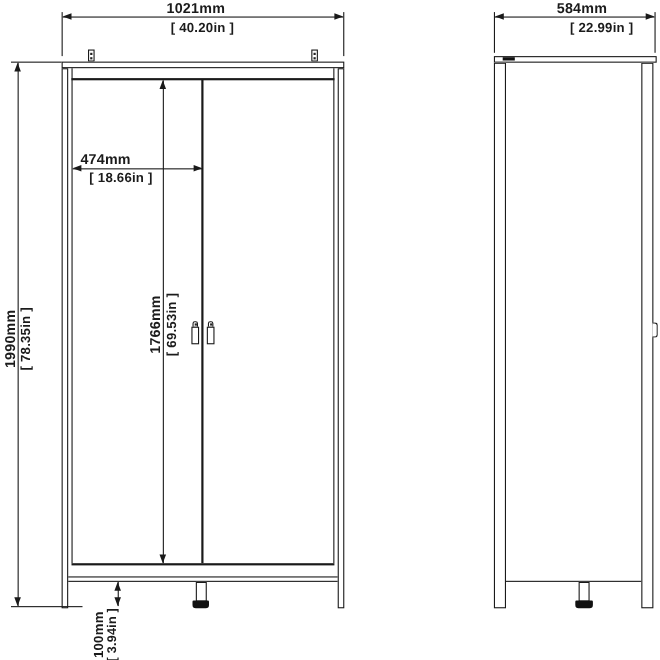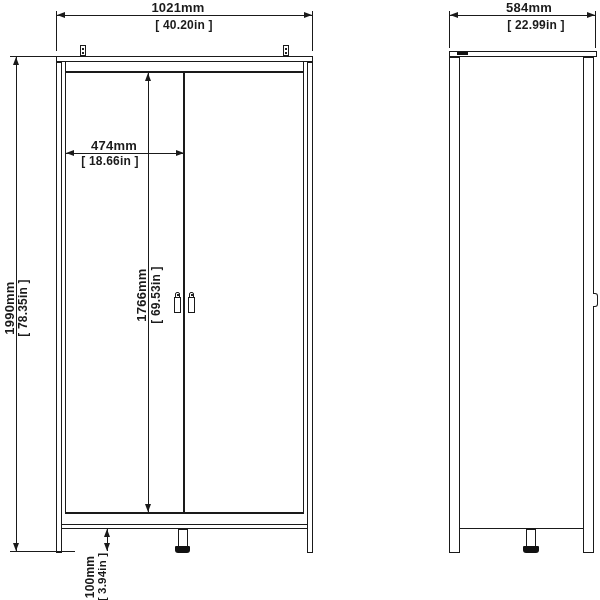--- a/index.html
+++ b/index.html
@@ -89,40 +89,40 @@
     <span class="ar rt" style="left:304px;top:12px"></span>
     <span class="lbl" style="left:178px;top:7px">1021mm</span>
     <span class="lbl sub" style="left:184px;top:25px">[ 40.20in ]</span>
 
     <div class="vl" style="left:449px;top:11px;height:37px"></div>
     <div class="vl" style="left:595px;top:11px;height:37px"></div>
     <div class="hl" style="left:450px;top:15px;width:145px"></div>
     <span class="ar lf" style="left:450px;top:12px"></span>
     <span class="ar rt" style="left:587px;top:12px"></span>
     <span class="lbl" style="left:529px;top:7px">584mm</span>
-    <span class="lbl sub" style="left:536px;top:25px">[ 22.99in ]</span>
+    <span class="lbl sub" style="left:547px;top:25px">[ 22.99in ]</span>
 
     <div class="hl" style="left:10px;top:56px;width:46px"></div>
     <div class="hl" style="left:10px;top:551px;width:65px"></div>
     <div class="vl" style="left:16px;top:57px;height:494px"></div>
     <span class="ar up" style="left:13px;top:57px"></span>
     <span class="ar dn" style="left:13px;top:543px"></span>
     <span class="lbl rot" style="left:9px;top:308px">1990mm</span>
     <span class="lbl sub rot" style="left:23px;top:308px">[ 78.35in ]</span>
 
     <div class="vl" style="left:148px;top:73px;height:439px"></div>
     <span class="ar up" style="left:145px;top:73px"></span>
     <span class="ar dn" style="left:145px;top:504px"></span>
     <span class="lbl rot" style="left:141px;top:295px">1766mm</span>
     <span class="lbl sub rot" style="left:156px;top:295px">[ 69.53in ]</span>
 
     <div class="hl" style="left:66px;top:153px;width:118px"></div>
     <span class="ar lf" style="left:66px;top:150px"></span>
     <span class="ar rt" style="left:176px;top:150px"></span>
-    <span class="lbl" style="left:114px;top:145px">474mm</span>
+    <span class="lbl" style="left:96px;top:145px">474mm</span>
     <span class="lbl sub" style="left:110px;top:161px">[ 18.66in ]</span>
 
     <div class="vl" style="left:107px;top:529px;height:22px"></div>
     <span class="ar up" style="left:104px;top:529px"></span>
     <span class="ar dn" style="left:104px;top:543px"></span>
     <span class="lbl rot" style="left:90px;top:577px;font-size:12px">100mm</span>
     <span class="lbl sub rot" style="left:102px;top:577px;font-size:11.5px">[ 3.94in ]</span>
   </div>
 </div>
 

